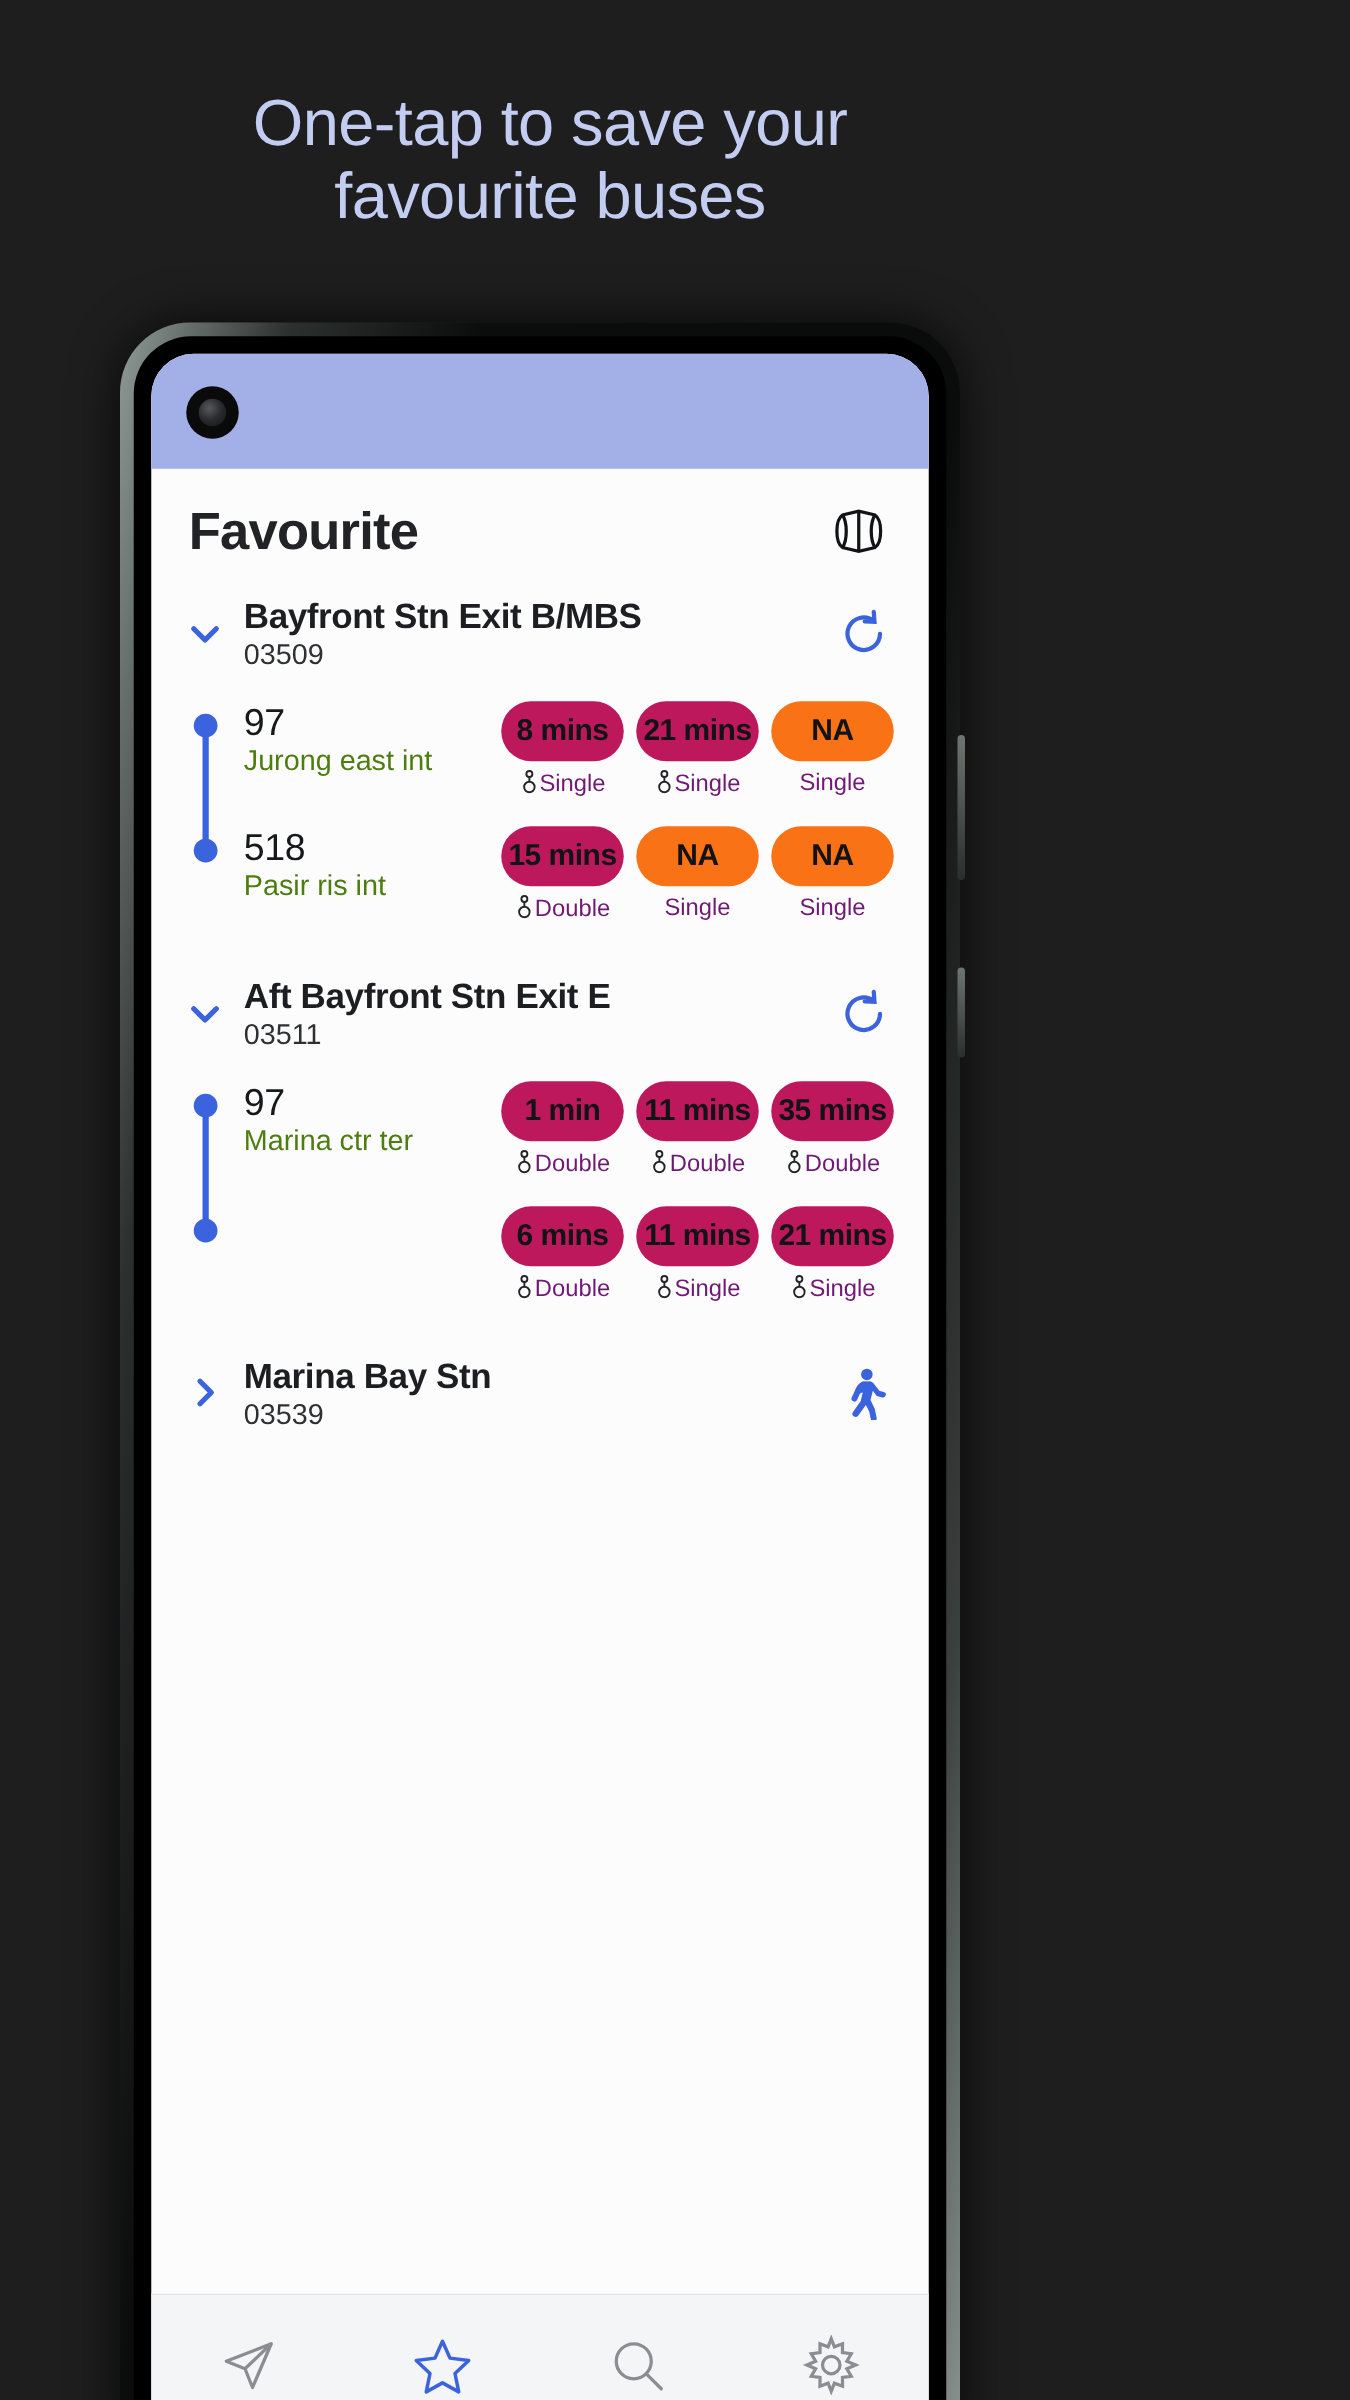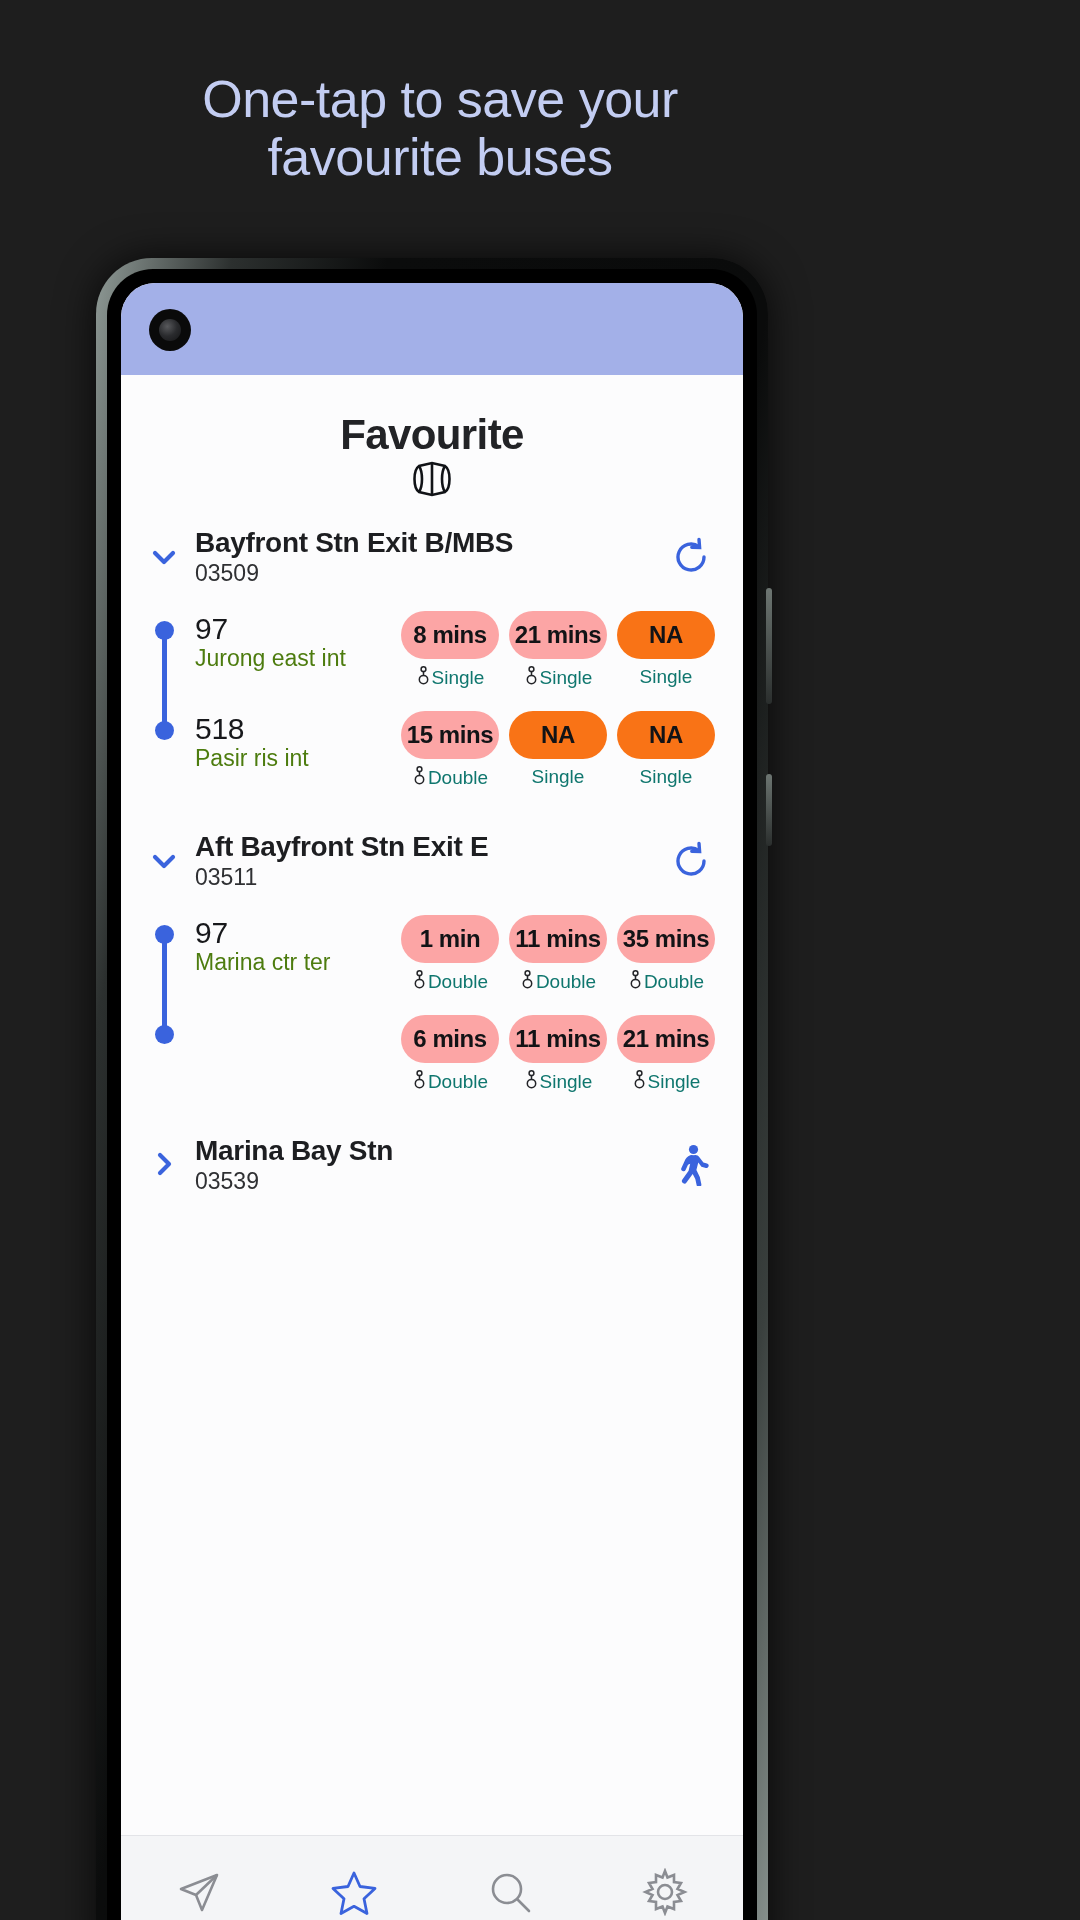--- a/index.html
+++ b/index.html
@@ -73,22 +73,21 @@
     display: flex; align-items: center; justify-content: center;
   }
   .punch-hole .lens {
     width: 22px; height: 22px; border-radius: 50%;
     background: radial-gradient(circle at 38% 34%, #58595c 0%, #2a2b2e 48%, #141416 100%);
   }
 
   
   .appbar {
     display: flex; align-items: center; justify-content: space-between;
-    padding: 36px 30px 10px 30px;
-    flex-direction: column;
+    padding: 26px 30px 10px 30px;
   }
   .app-title {
     font-size: 42px;
     font-weight: 700;
     color: #222326;
     letter-spacing: -0.6px;
   }
   .mask-icon { width: 52px; height: 40px; flex: none; }
 
   
@@ -138,26 +137,26 @@
     font-size: 23px; color: #4d7c0f; margin-top: 0; line-height: 1.15;
   }
   .arrivals { display: flex; gap: 10px; flex: 1 1 auto; justify-content: flex-end; }
   .arrival { width: 98px; text-align: center; }
   .pill {
     height: 48px; border-radius: 24px;
     display: flex; align-items: center; justify-content: center;
     font-size: 24px; font-weight: 700; color: #121316;
     letter-spacing: -0.4px;
   }
-  .pill.green { background: #fca5a5; }
+  .pill.green { background: #be185d; }
   .pill.na { background: #f97316; }
   .deck {
     margin-top: 7px;
     display: flex; align-items: center; justify-content: center; gap: 1px;
-    font-size: 19px; color: #0f766e;
+    font-size: 19px; color: #701a75;
   }
   .deck svg { width: 15px; height: 19px; flex: none; }
 
   
   .bottom-nav {
     position: absolute; left: 0; right: 0; bottom: 0;
     height: 112px;
     background: #f4f5f7;
     border-top: 1px solid #e3e4e8;
     display: flex; align-items: center; justify-content: space-around;

